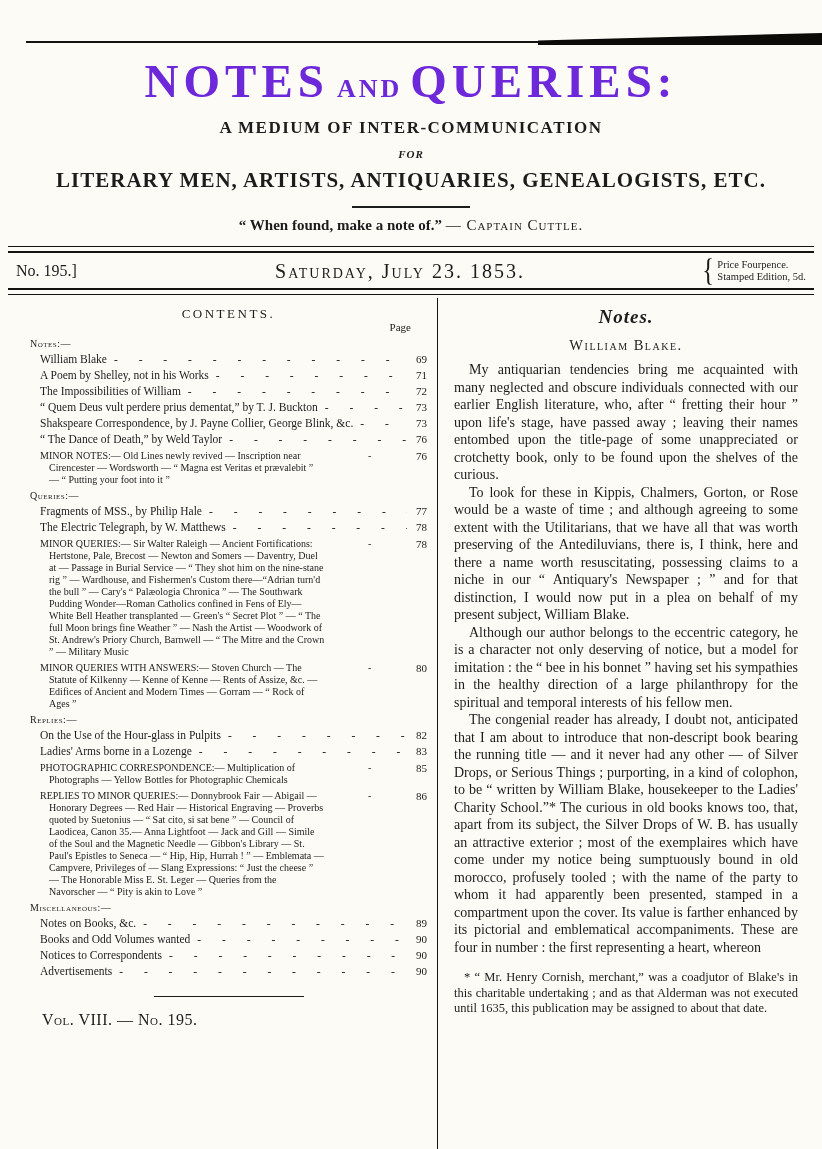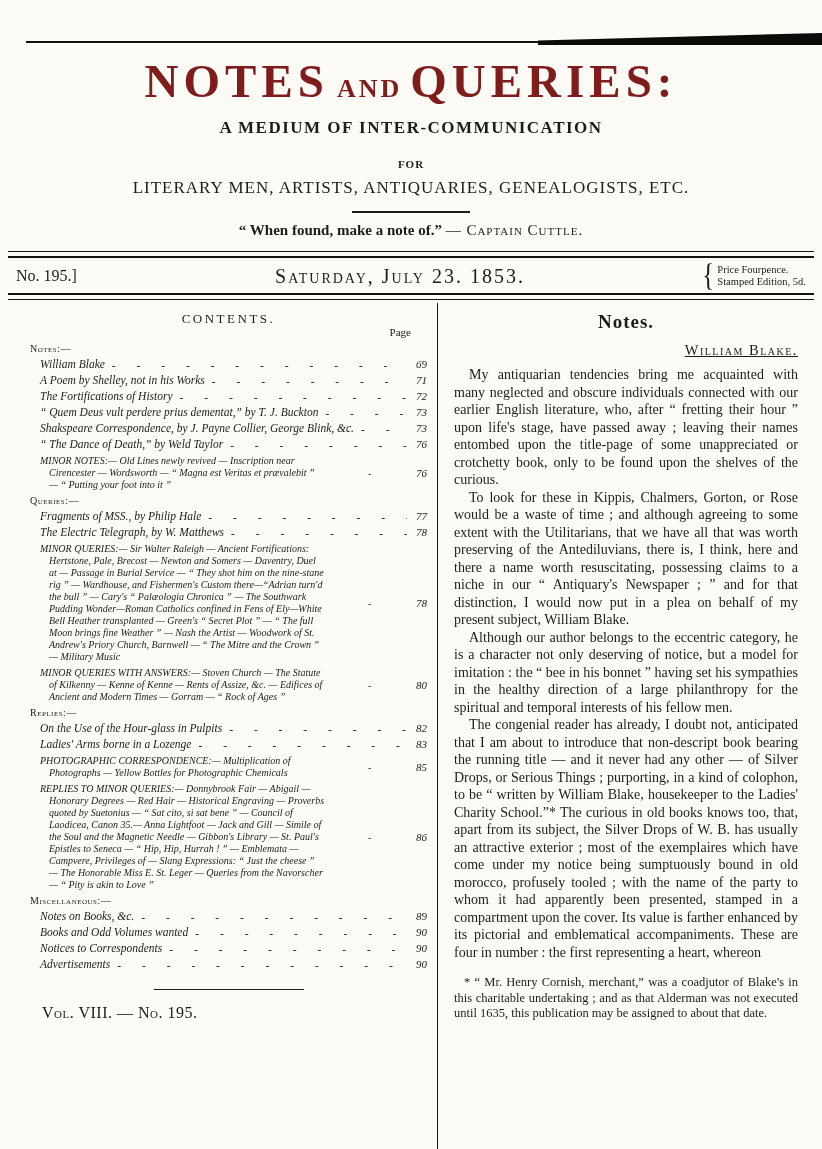--- a/index.html
+++ b/index.html
@@ -2,56 +2,56 @@
 <html><head>
 <meta charset="utf-8">
 <title>Notes and Queries — No. 195</title>
 <style>
   html,body{margin:0;padding:0;}
   body{background:#d8d5cc;font-family:"Liberation Serif",serif;}
   .page{position:relative;width:822px;height:1149px;margin:0 auto;background:#fcfbf6;color:#1c1c1c;overflow:hidden;}
   .top-rule{position:absolute;top:41px;left:26px;right:0;border-top:2px solid #15130f;}
   .top-wedge{position:absolute;top:33px;left:538px;width:284px;height:12px;background:#0c0b09;clip-path:polygon(0 62%,100% 0,100% 100%,0 100%);}
   .masthead{padding-top:58px;text-align:center;}
-  .mast-title{font-weight:bold;color:#7f1d1d;line-height:1;}
+  .mast-title{font-weight:bold;color:#6d28d9;line-height:1;}
   .t-big{font-size:47px;letter-spacing:5px;}
   .t-and{font-size:26px;letter-spacing:3px;padding:0 8px;}
   .mast-sub{margin-top:13px;font-size:17px;font-weight:bold;letter-spacing:1.5px;}
-  .mast-for{margin-top:20px;font-size:11px;font-weight:bold;letter-spacing:1px;}
-  .mast-aud{margin-top:8px;font-size:17px;font-weight:normal;letter-spacing:1px;}
+  .mast-for{margin-top:10px;font-size:11px;font-weight:bold;letter-spacing:1px;font-style:italic;}
+  .mast-aud{margin-top:8px;font-size:21px;font-weight:bold;letter-spacing:1px;}
   .mast-rule{width:118px;margin:13px auto 9px;border-top:2px solid #1c1c1c;}
   .motto{font-size:15px;}
   .motto-quote{font-weight:bold;}
   .motto-attrib{font-variant:small-caps;letter-spacing:1px;}
   .double-rule{margin:0 8px;height:4px;}
   .double-rule.top{margin-top:12px;border-top:1px solid #15130f;border-bottom:2px solid #15130f;}
   .double-rule.bottom{border-top:2px solid #15130f;border-bottom:1px solid #15130f;}
   .issue-bar{display:flex;align-items:center;padding:4px 16px 3px;}
   .issue-no{font-size:16px;width:130px;}
   .issue-date{flex:1;text-align:center;font-variant:small-caps;font-size:20px;letter-spacing:2px;}
   .price{width:152px;display:flex;align-items:center;justify-content:flex-end;gap:3px;}
   .brace{font-size:25px;transform:scaleY(1.3);}
   .price-lines{font-size:10.5px;line-height:12.5px;text-align:left;}
   .columns{display:flex;margin-top:3px;height:856px;padding-left:26px;}
   .col-left{width:397px;border-right:1.5px solid #15130f;padding:6px 10px 0 4px;}
   .col-right{flex:1;padding:8px 24px 0 16px;}
   .contents-head{position:relative;height:30px;}
   .contents-title{display:block;text-align:center;font-size:13px;letter-spacing:2.5px;padding-top:2px;}
   .page-label{position:absolute;right:16px;bottom:1px;font-size:11px;}
   .toc-sec-head{font-variant:small-caps;font-size:10px;letter-spacing:.5px;margin:4px 0 3px;}
-  .toc-item{display:flex;align-items:center;padding-left:10px;margin-bottom:2px;font-size:11.5px;line-height:14px;font-style:italic;}
+  .toc-item{display:flex;align-items:flex-start;padding-left:10px;margin-bottom:2px;font-size:11.5px;line-height:14px;}
   .toc-item.sub{font-size:10px;line-height:12px;margin-top:4px;margin-bottom:4px;gap:36px;}
   .toc-text{padding-left:9px;text-indent:-9px;}
   .leader{flex:1 1 10px;min-width:10px;overflow:hidden;white-space:nowrap;height:1em;color:#2a2a2a;}
   .leader::after{content:"-  -  -  -  -  -  -  -  -  -  -  -  -  -  -";letter-spacing:9px;padding-left:7px;}
   .toc-page{flex:0 0 20px;width:20px;text-align:right;font-size:11px;}
   .foot-rule{width:150px;border-top:1.5px solid #1c1c1c;margin:18px auto 14px;}
   .volume{font-variant:small-caps;font-size:16px;letter-spacing:.5px;padding-left:12px;}
-  .art-head{text-align:center;font-size:19px;font-weight:bold;letter-spacing:1px;}
-  .art-title{text-align:right;font-variant:small-caps;font-size:14.5px;letter-spacing:1.5px;margin:9px 0 7px;text-decoration:underline;}
+  .art-head{text-align:center;font-size:19px;font-weight:bold;font-style:italic;letter-spacing:1px;}
+  .art-title{text-align:center;font-variant:small-caps;font-size:14.5px;letter-spacing:1.5px;margin:9px 0 7px;}
   .art p{margin:0;font-size:14px;line-height:17.5px;text-align:justify;text-indent:15px;}
   .footnote{margin-top:14px;font-size:12.5px;line-height:15.5px;text-align:justify;text-indent:10px;}
 </style>
 </head>
 <body>
 
 <div class="page">
   <div class="top-rule"></div>
   <div class="top-wedge"></div>
 
@@ -99,21 +99,21 @@
           <span class="toc-text">William Blake</span>
           <span class="leader"></span>
           <span class="toc-page">69</span>
         </div>
         <div class="toc-item">
           <span class="toc-text">A Poem by Shelley, not in his Works</span>
           <span class="leader"></span>
           <span class="toc-page">71</span>
         </div>
         <div class="toc-item">
-          <span class="toc-text">The Fortifications of History</span>
+          <span class="toc-text">The Impossibilities of William</span>
           <span class="leader"></span>
           <span class="toc-page">72</span>
         </div>
         <div class="toc-item">
           <span class="toc-text">“ Quem Deus vult perdere prius dementat,” by T. J. Buckton</span>
           <span class="leader"></span>
           <span class="toc-page">73</span>
         </div>
         <div class="toc-item">
           <span class="toc-text">Shakspeare Correspondence, by J. Payne Collier, George Blink, &amp;c.</span>

